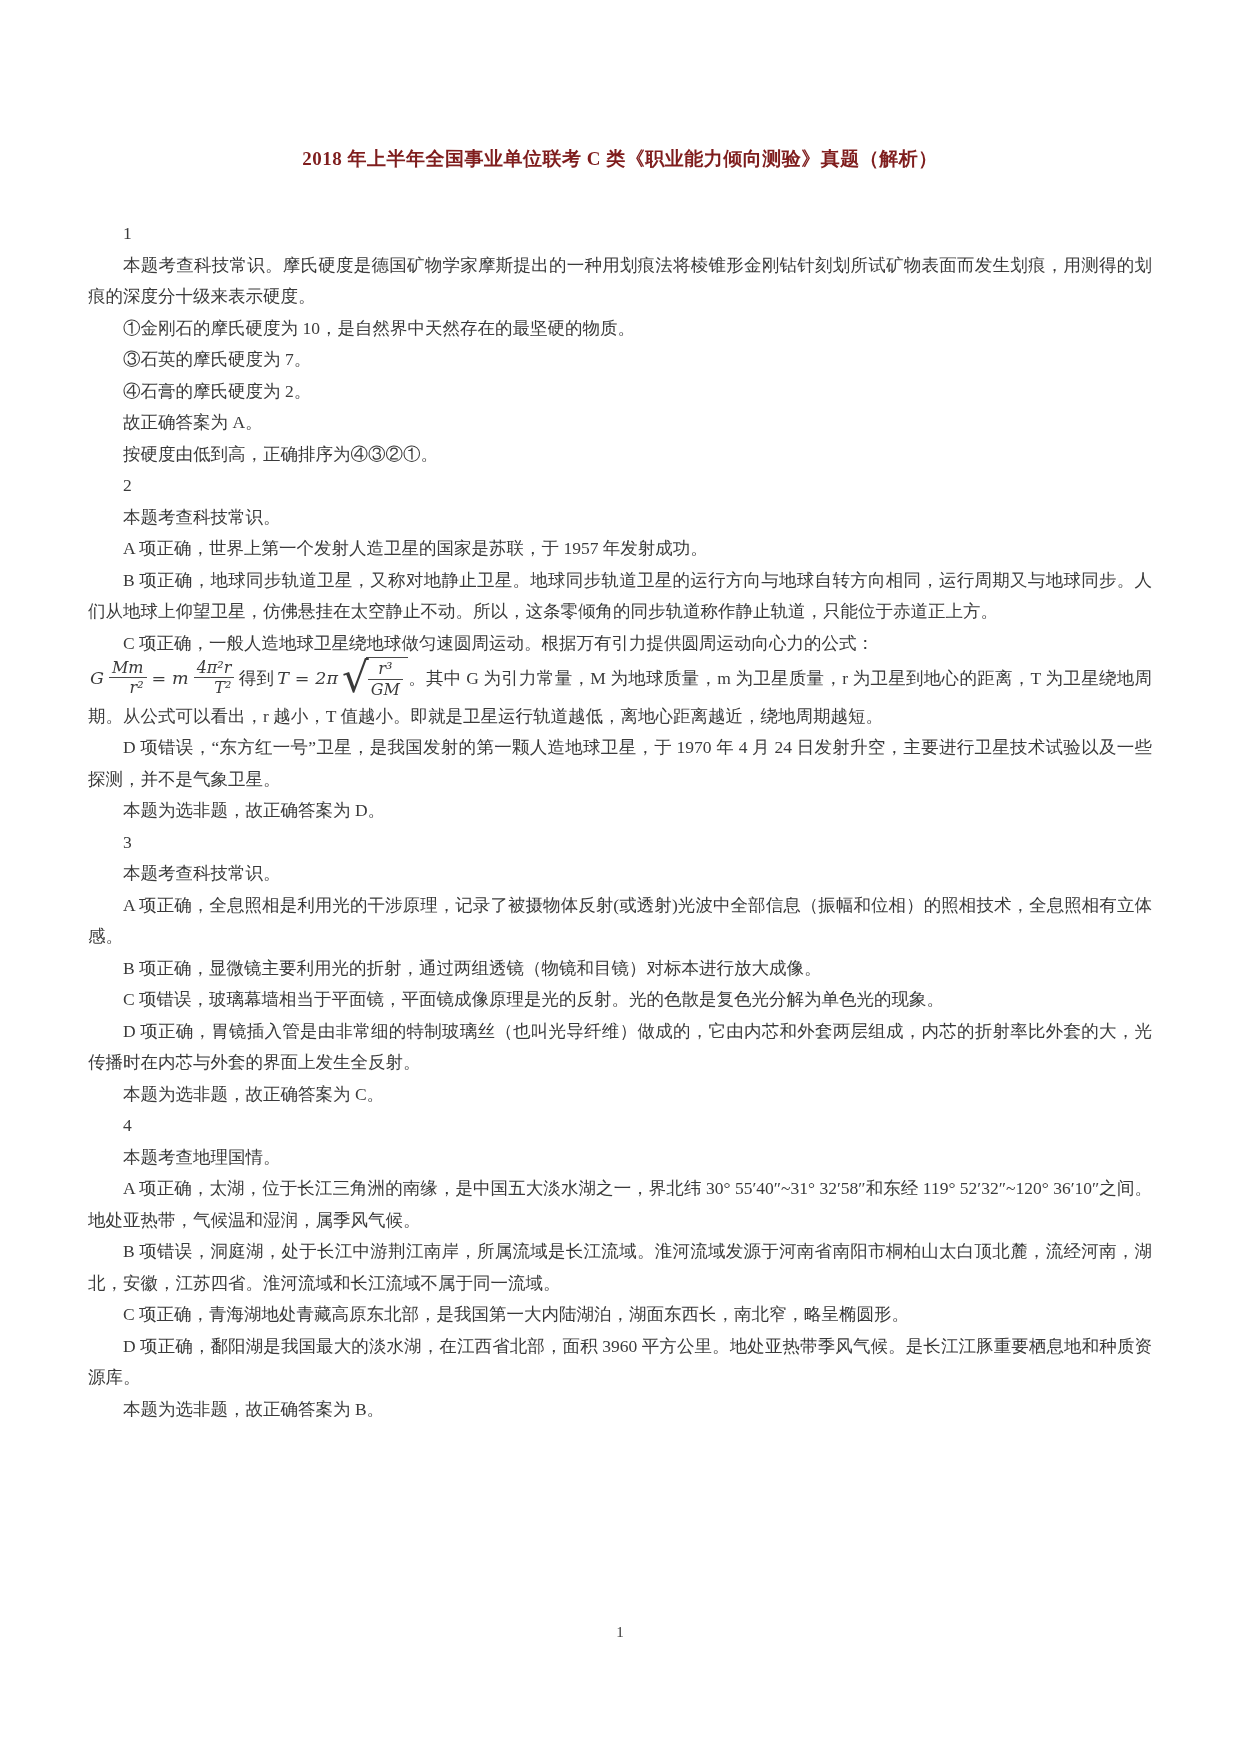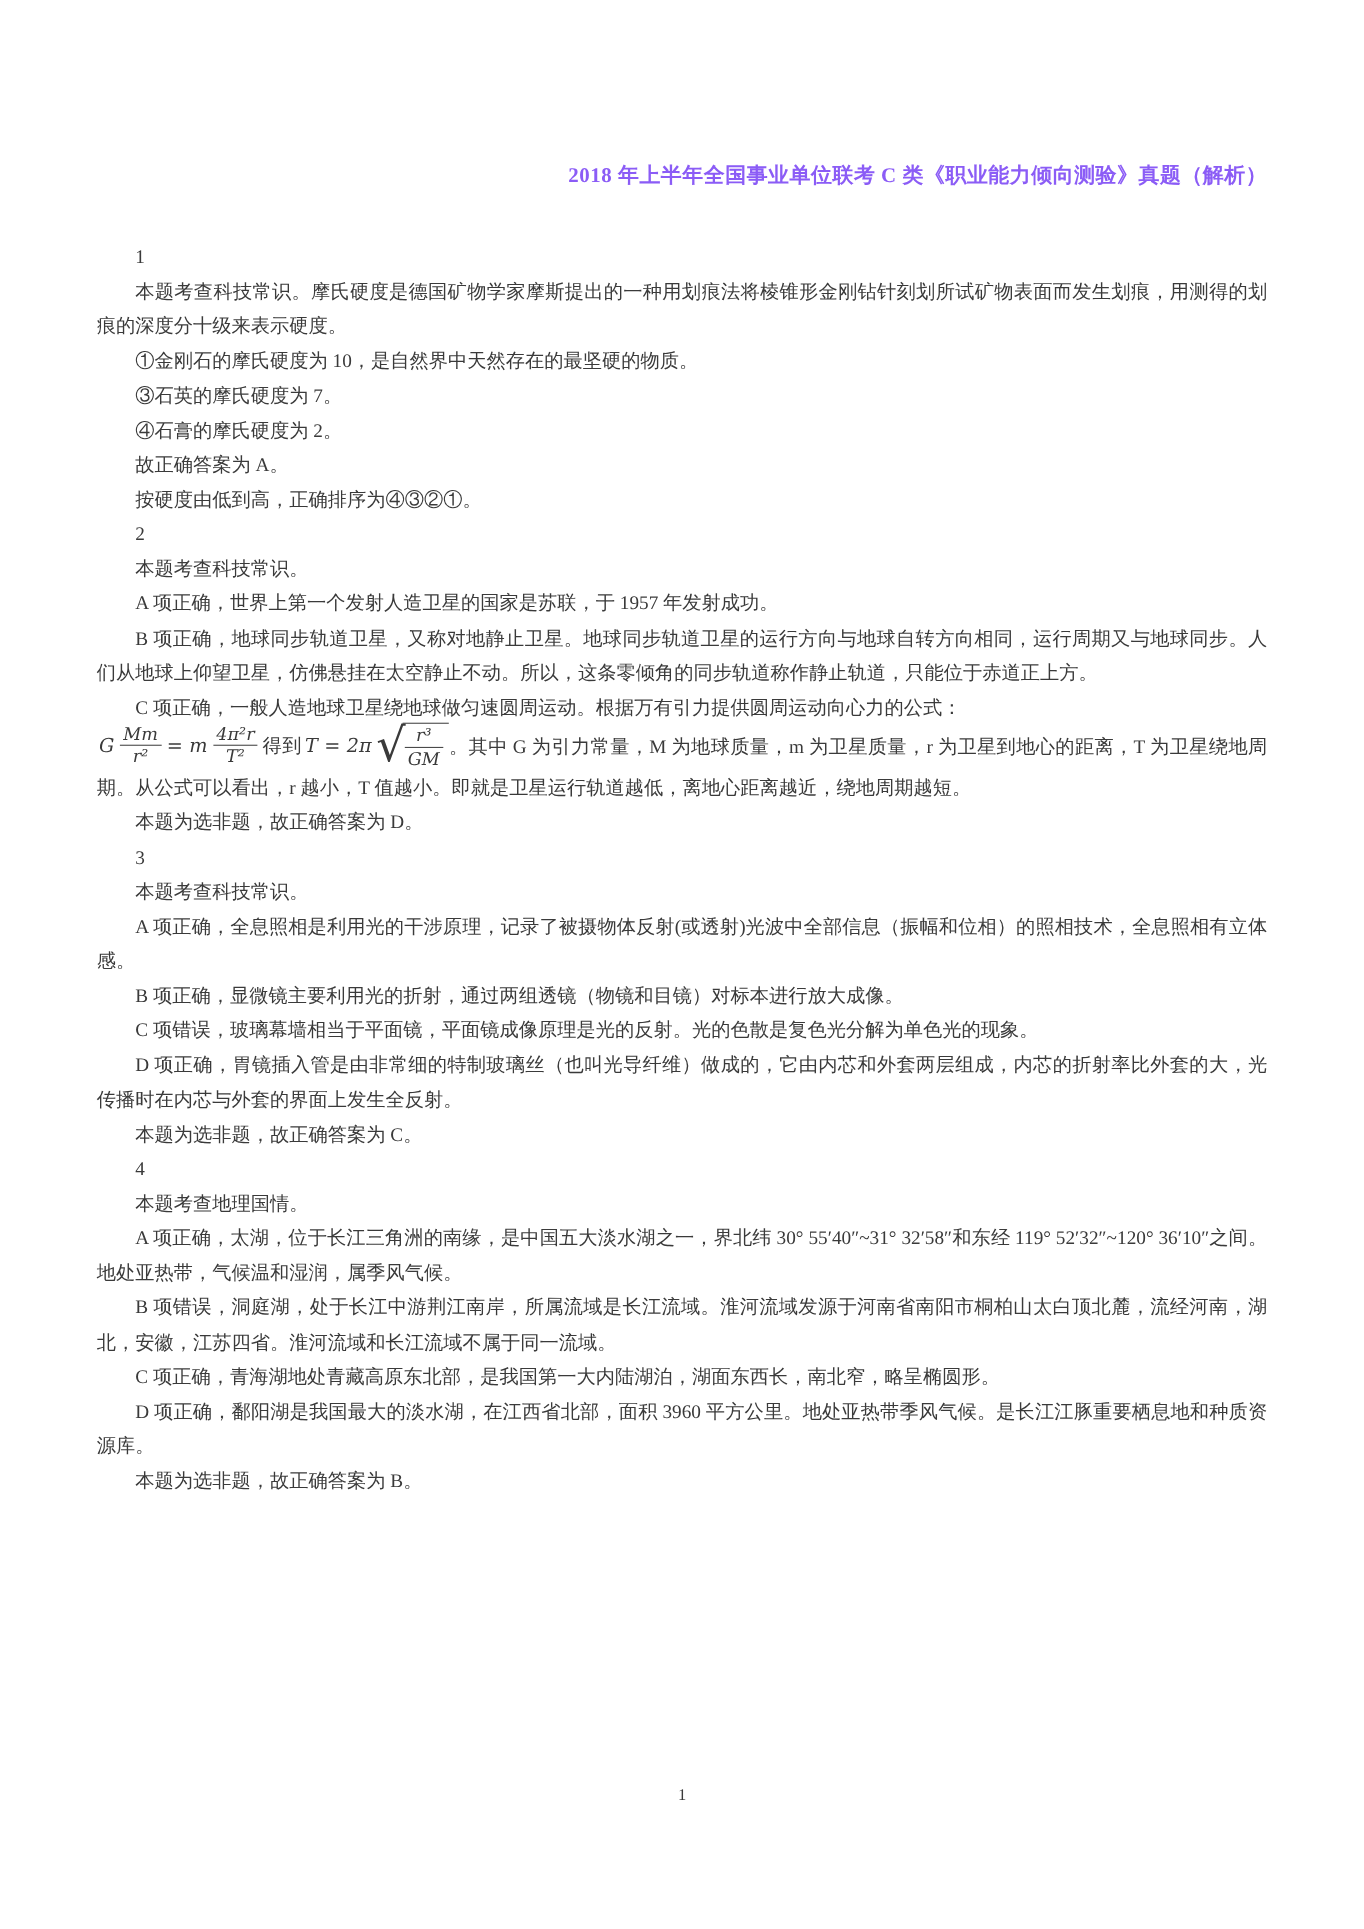--- a/index.html
+++ b/index.html
@@ -10,22 +10,22 @@
     background: #ffffff;
     box-sizing: border-box;
     padding: 146px 88px 0 88px;
     font-family: "Liberation Serif", "DejaVu Serif", serif;
     color: #3a3a3a;
     overflow: hidden;
   }
   .doc-title {
     font-size: 19px;
     font-weight: 700;
-    color: #8b5cf6;
-    text-align: right;
+    color: #7f1d1d;
+    text-align: center;
     margin: 0 0 46px 0;
     letter-spacing: 0.5px;
   }
   .para {
     font-size: 17.5px;
     line-height: 31.5px;
     margin: 0;
     text-indent: 2em;
     text-align: justify;
   }
@@ -46,21 +46,21 @@
     display: inline-block;
     vertical-align: middle;
     text-align: center;
     line-height: 1.12;
     font-size: 16px;
     margin: 0 3px;
     position: relative;
     top: -2px;
   }
   .frac .num { display: block; padding: 0 3px 1px 3px; border-bottom: 1.4px solid #4a4a4a; }
-  .frac .den { display: block; padding: 1px 3px 0 3px; }
+  .frac .den { display: block; padding: 1px 3px 0 3px; text-align: right; }
   .sqrt {
     display: inline-flex;
     align-items: center;
     vertical-align: middle;
     position: relative;
     top: -2px;
     margin-left: 2px;
   }
   .sqrt-sym {
     font-style: normal;
@@ -95,20 +95,21 @@
       <p class="para">按硬度由低到高，正确排序为④③②①。</p>
       <p class="para qnum">2</p>
       <p class="para">本题考查科技常识。</p>
       <p class="para">A 项正确，世界上第一个发射人造卫星的国家是苏联，于 1957 年发射成功。</p>
       <p class="para">B 项正确，地球同步轨道卫星，又称对地静止卫星。地球同步轨道卫星的运行方向与地球自转方向相同，运行周期又与地球同步。人们从地球上仰望卫星，仿佛悬挂在太空静止不动。所以，这条零倾角的同步轨道称作静止轨道，只能位于赤道正上方。</p>
       <p class="para">C 项正确，一般人造地球卫星绕地球做匀速圆周运动。根据万有引力提供圆周运动向心力的公式：</p>
       <p class="para formula-para"><span class="math"><span class="mi">G</span><span class="frac"><span class="num">Mm</span><span class="den">r²</span></span><span class="mi">= m</span><span class="frac"><span class="num">4π²r</span><span class="den">T²</span></span><span class="cn">得到</span><span class="mi">T = 2π</span><span class="sqrt">
             <span class="sqrt-sym">√</span>
             <span class="radicand"><span class="frac"><span class="num">r³</span><span class="den">GM</span></span></span>
           </span></span><span>。其中 G 为引力常量，M 为地球质量，m 为卫星质量，r 为卫星到地心的距离，T 为卫星绕地周期。从公式可以看出，r 越小，T 值越小。即就是卫星运行轨道越低，离地心距离越近，绕地周期越短。</span></p>
+      <p class="para">D 项错误，“东方红一号”卫星，是我国发射的第一颗人造地球卫星，于 1970 年 4 月 24 日发射升空，主要进行卫星技术试验以及一些探测，并不是气象卫星。</p>
       <p class="para">本题为选非题，故正确答案为 D。</p>
       <p class="para qnum">3</p>
       <p class="para">本题考查科技常识。</p>
       <p class="para">A 项正确，全息照相是利用光的干涉原理，记录了被摄物体反射(或透射)光波中全部信息（振幅和位相）的照相技术，全息照相有立体感。</p>
       <p class="para">B 项正确，显微镜主要利用光的折射，通过两组透镜（物镜和目镜）对标本进行放大成像。</p>
       <p class="para">C 项错误，玻璃幕墙相当于平面镜，平面镜成像原理是光的反射。光的色散是复色光分解为单色光的现象。</p>
       <p class="para">D 项正确，胃镜插入管是由非常细的特制玻璃丝（也叫光导纤维）做成的，它由内芯和外套两层组成，内芯的折射率比外套的大，光传播时在内芯与外套的界面上发生全反射。</p>
       <p class="para">本题为选非题，故正确答案为 C。</p>
       <p class="para qnum">4</p>
       <p class="para">本题考查地理国情。</p>

